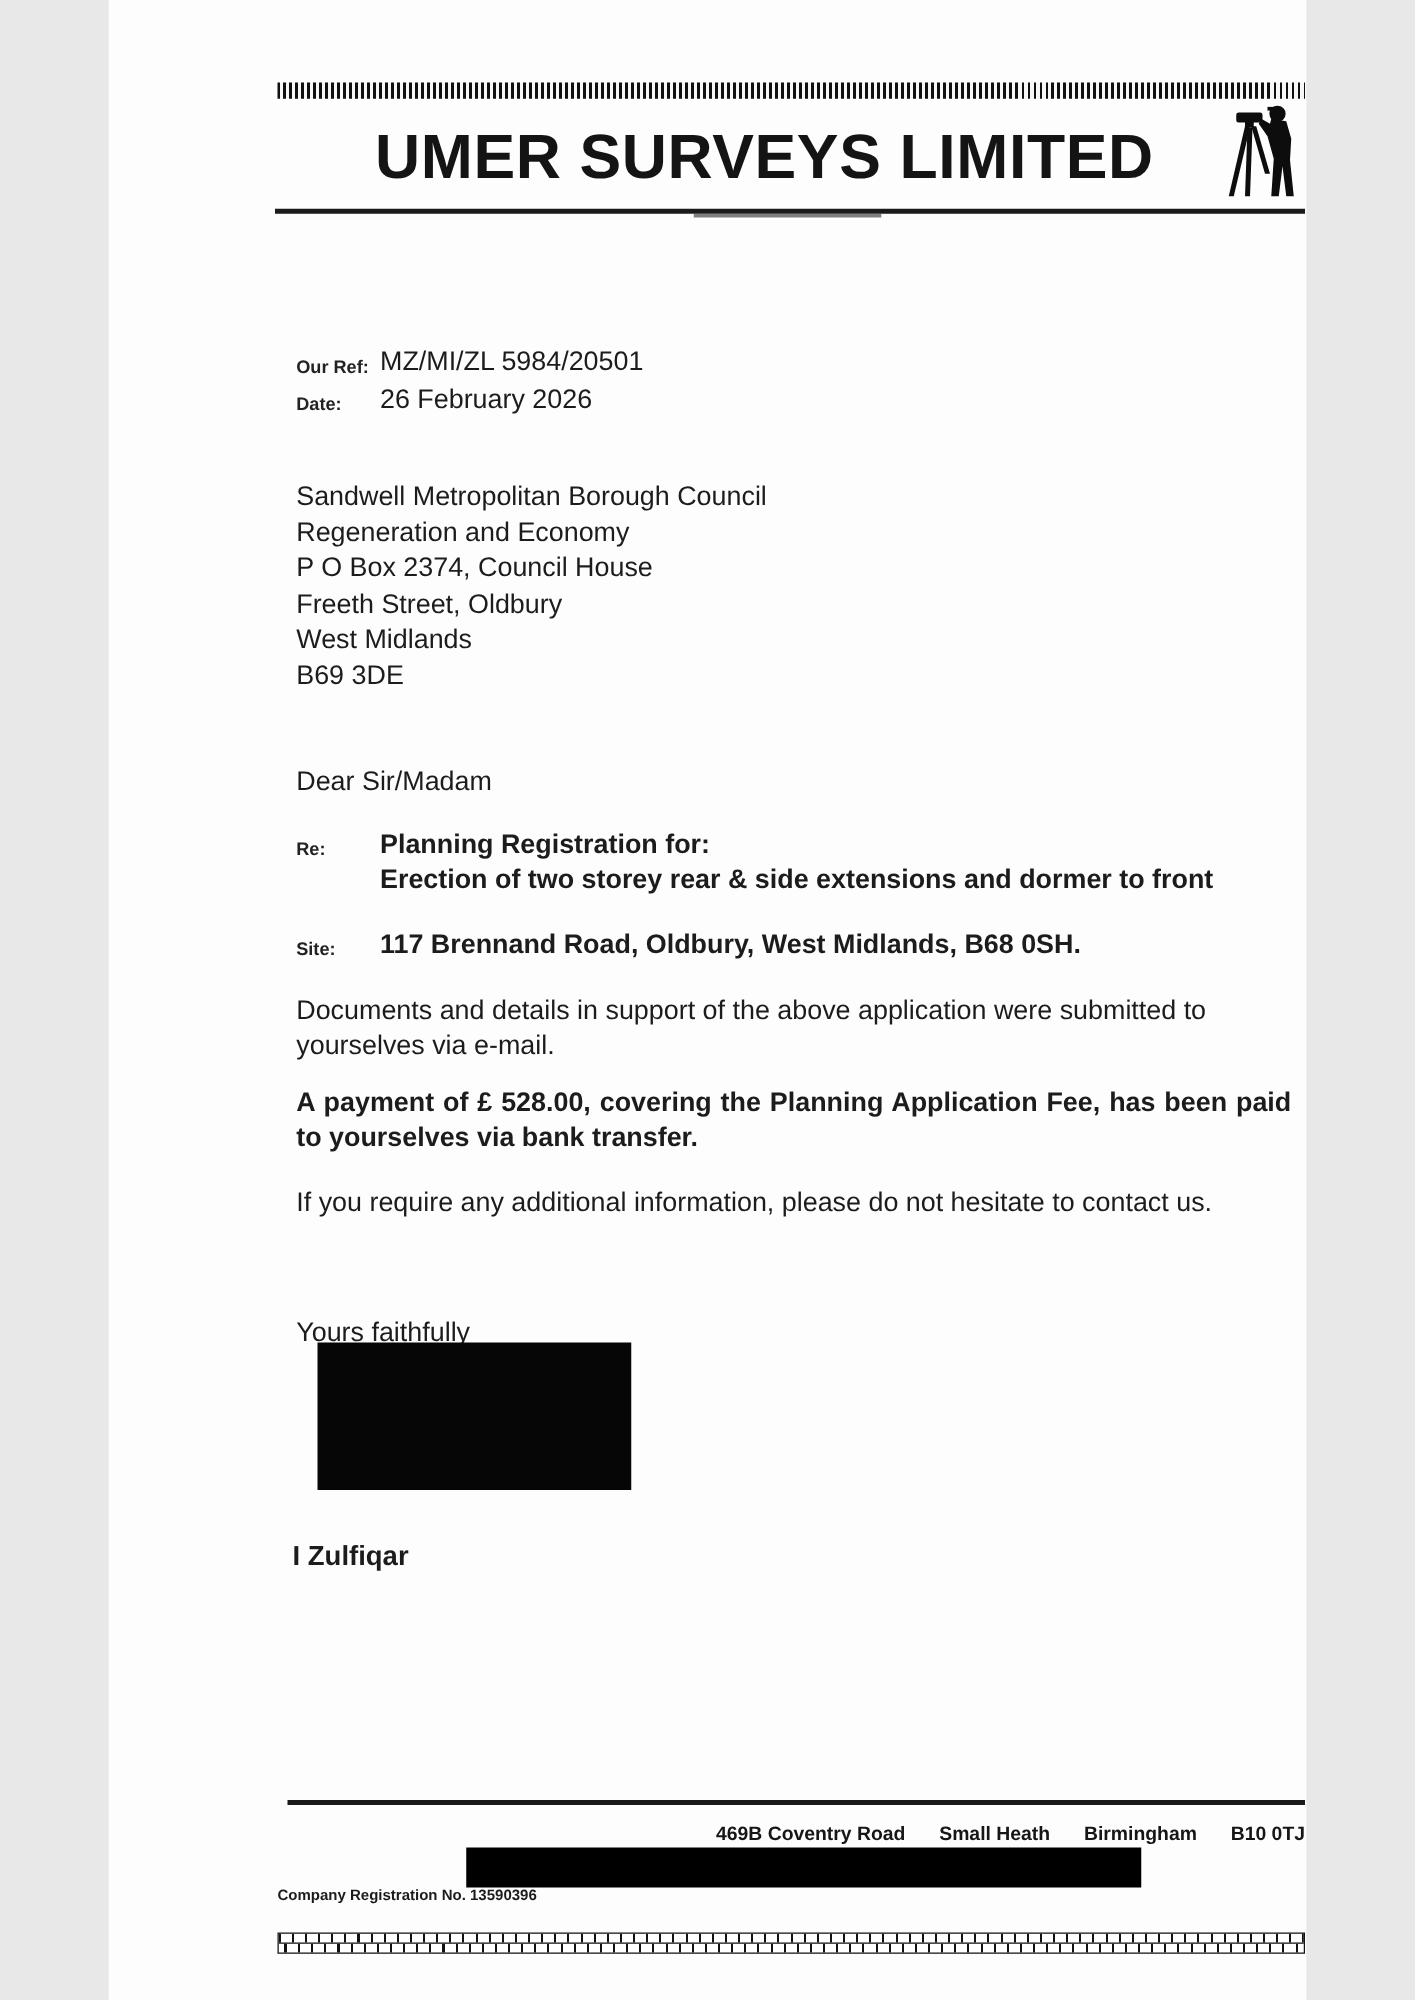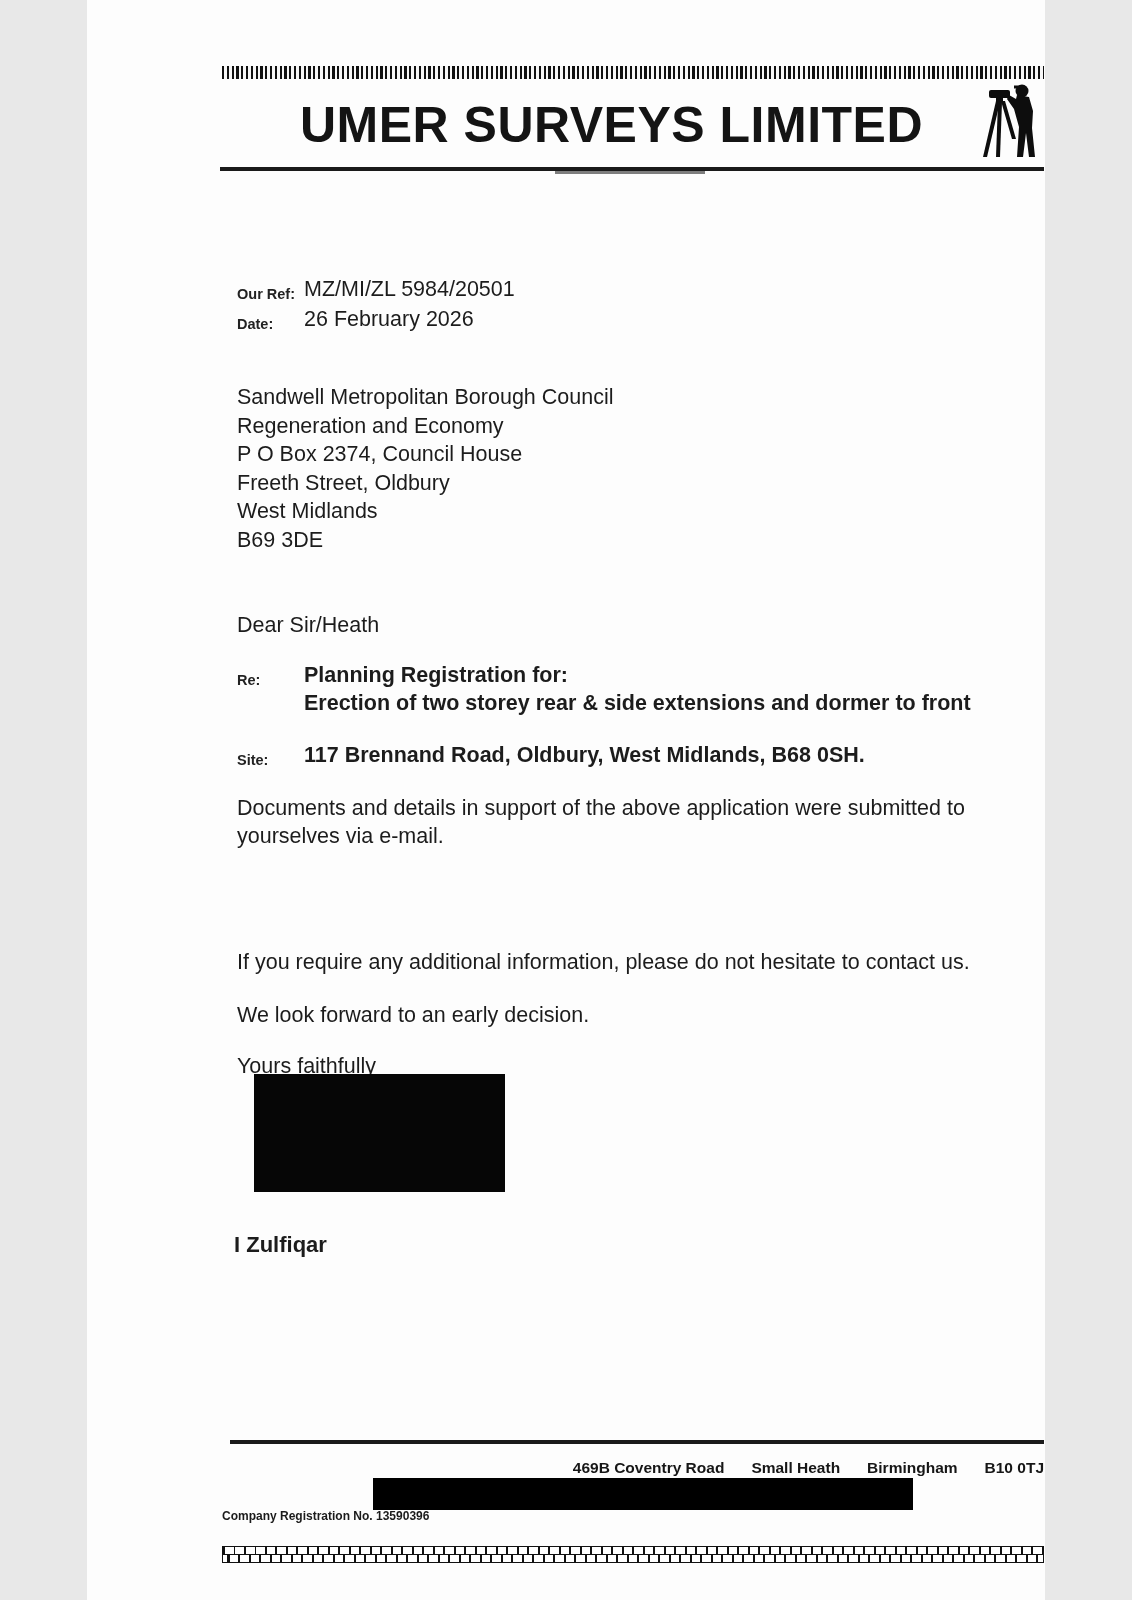--- a/index.html
+++ b/index.html
@@ -215,33 +215,33 @@
 
   <div class="recipient">
     <div>Sandwell Metropolitan Borough Council</div>
     <div>Regeneration and Economy</div>
     <div>P O Box 2374, Council House</div>
     <div>Freeth Street, Oldbury</div>
     <div>West Midlands</div>
     <div>B69 3DE</div>
   </div>
 
-  <div class="salutation">Dear Sir/Heath</div>
+  <div class="salutation">Dear Sir/Madam</div>
 
   <div class="small-label" style="top:672px">Re:</div>
   <div class="subject-content">
     <div>Planning Registration for:</div>
     <div>Erection of two storey rear &amp; side extensions and dormer to front</div>
   </div>
   <div class="small-label" style="top:752px">Site:</div>
   <div class="site-value">117 Brennand Road, Oldbury, West Midlands, B68 0SH.</div>
 
   <div class="para" style="top:795px">Documents and details in support of the above application were submitted to yourselves via e-mail.</div>
+  <div class="para para-bold" style="top:869px">A payment of £ 528.00, covering the Planning Application Fee, has been paid to yourselves via bank transfer.</div>
   <div class="para" style="top:949px">If you require any additional information, please do not hesitate to contact us.</div>
-  <div class="para" style="top:1002px">We look forward to an early decision.</div>
 
   <div class="closing">Yours faithfully</div>
   <div class="redaction-box"></div>
   <div class="signatory">I Zulfiqar</div>
 
   <div class="scan-artifact"></div>
 
   <div class="footer-rule"></div>
   <div class="footer-address">
     <span>469B Coventry Road</span>

